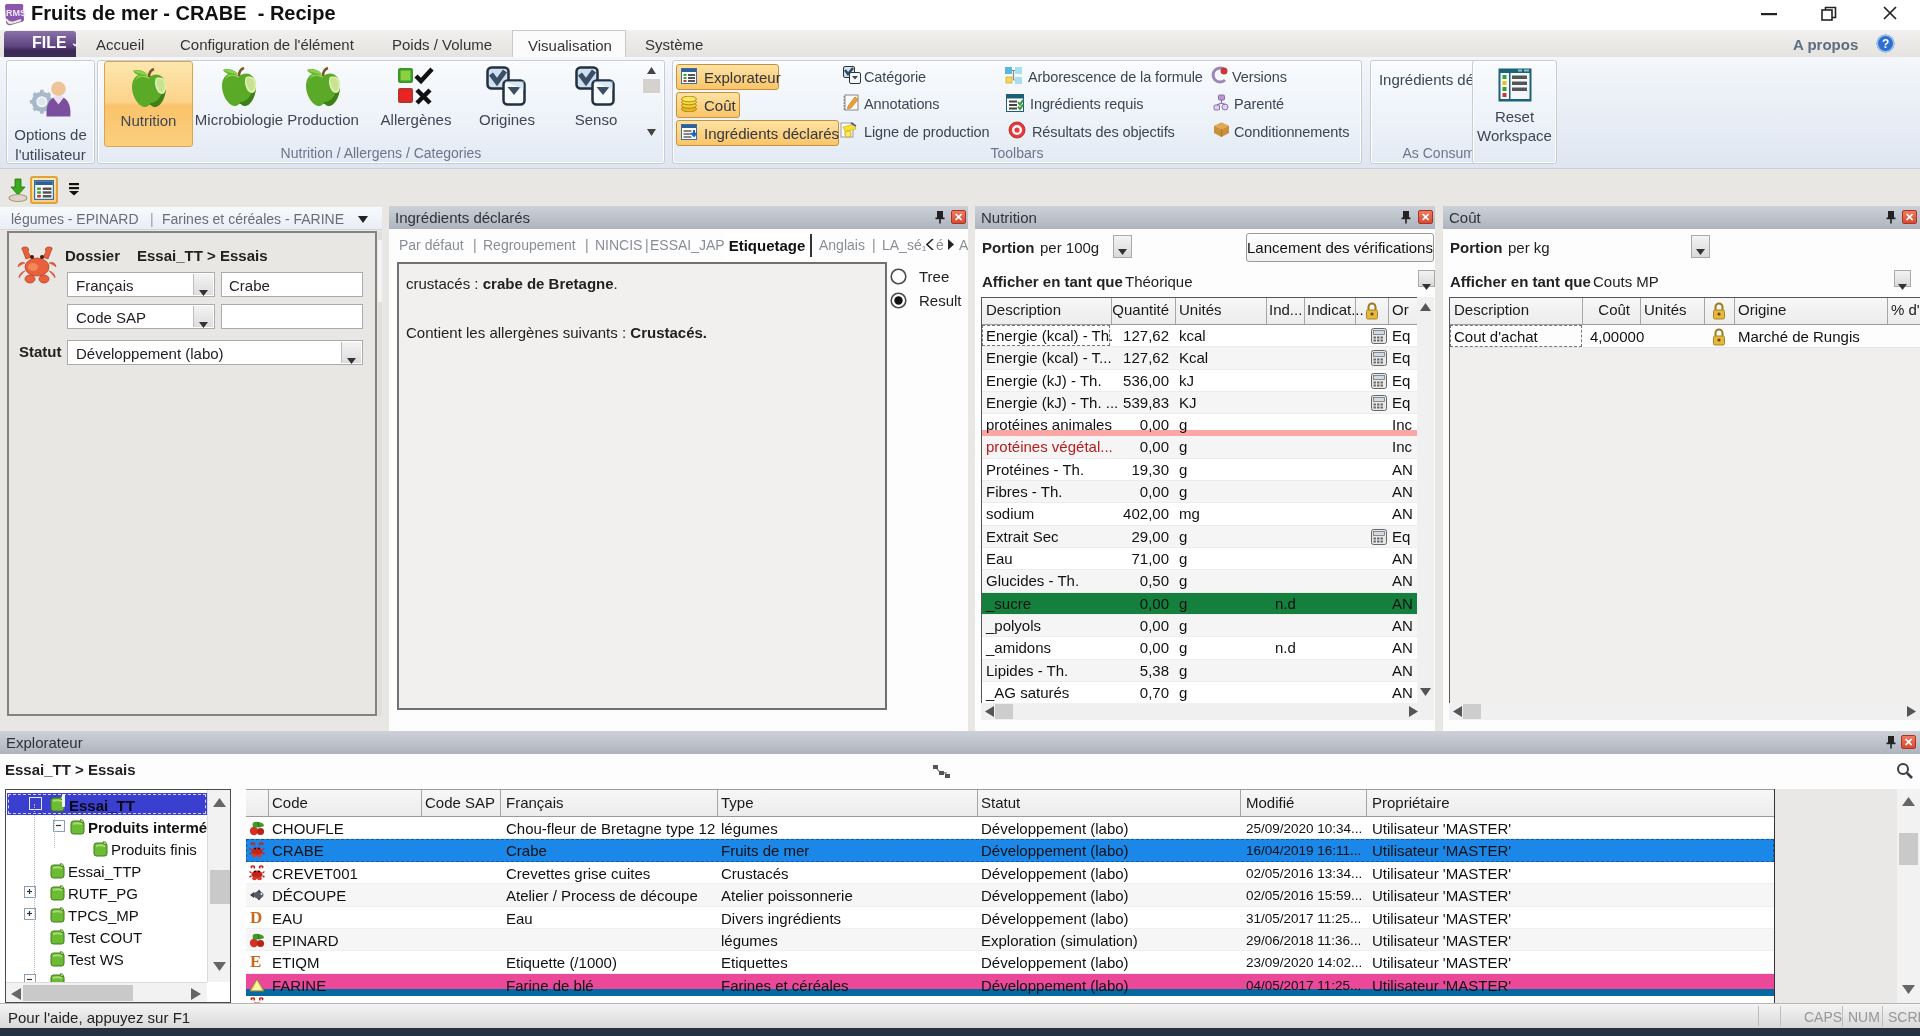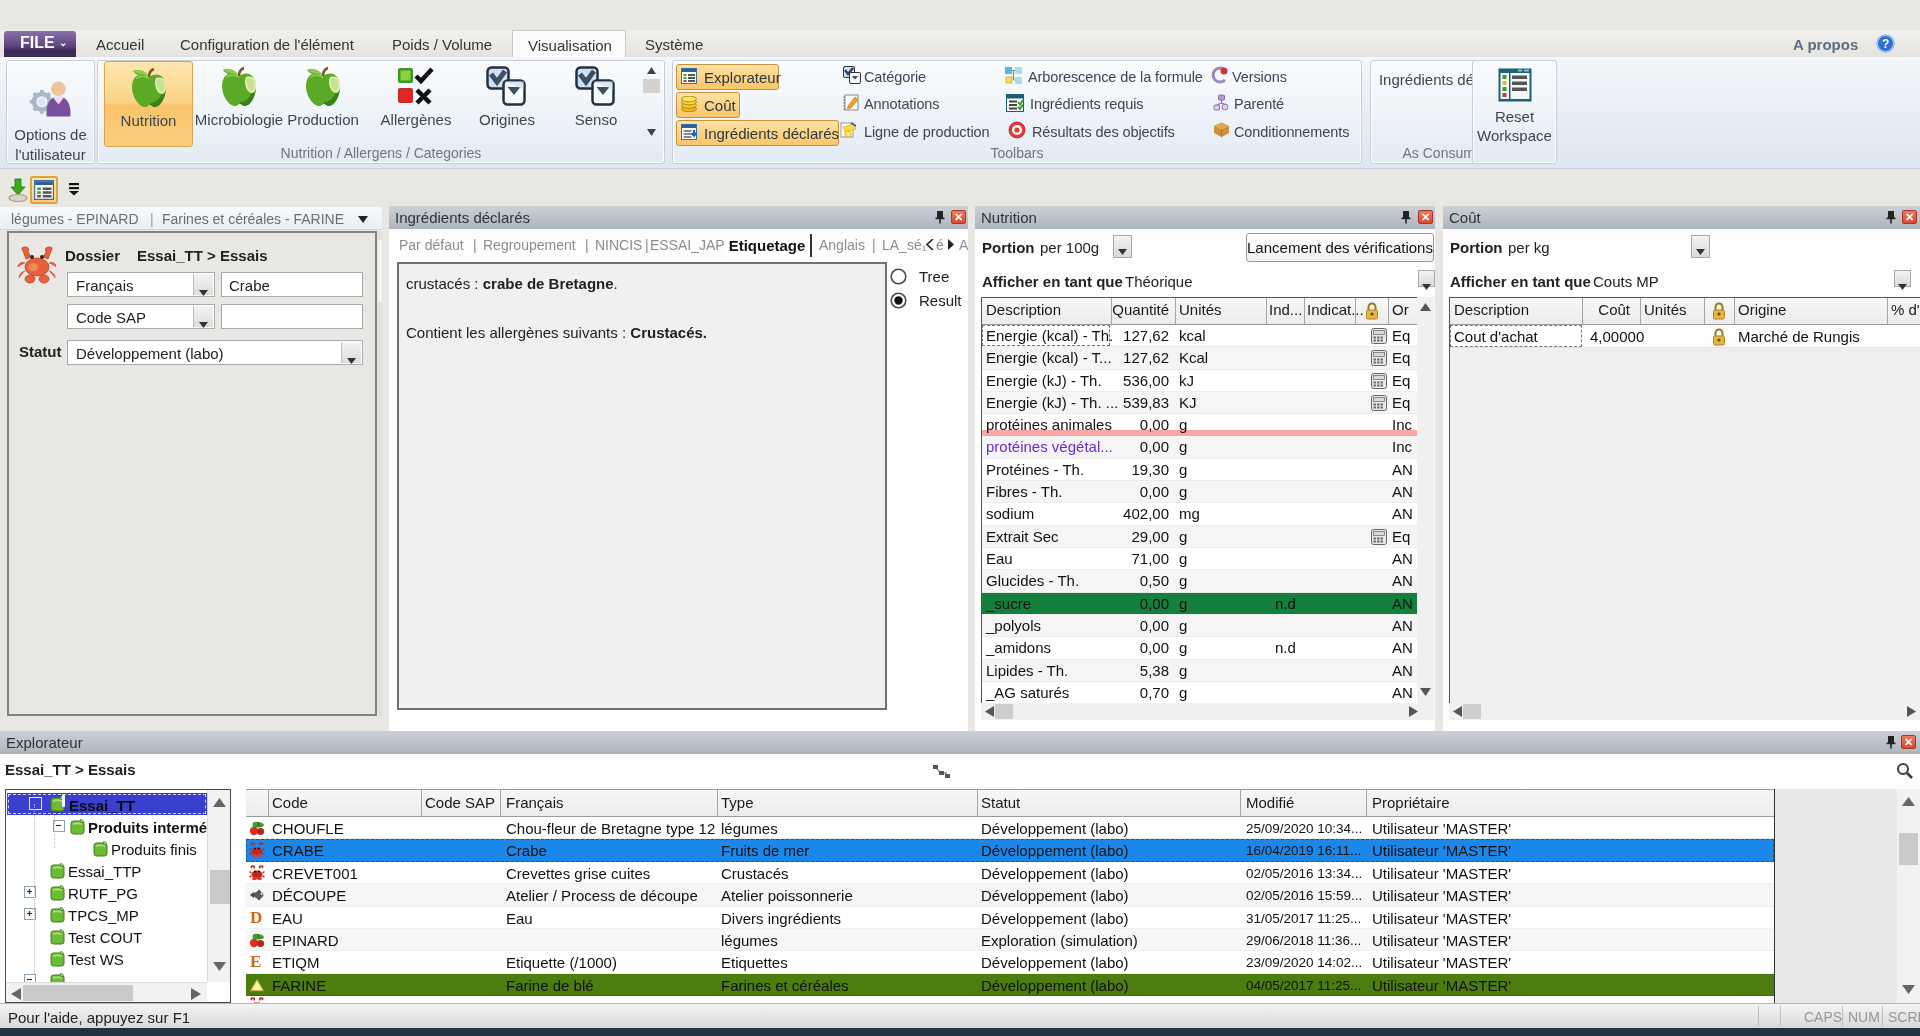--- a/index.html
+++ b/index.html
@@ -6,21 +6,21 @@
 html,body { width:1920px; height:1036px; overflow:hidden; font-family:"Liberation Sans", sans-serif; }
 #app { position:relative; width:1920px; height:1036px; background:#e9e7e4; }
 .abs { position:absolute; white-space:nowrap; }
 
 
 #titlebar { left:0; top:0; width:1920px; height:30px; background:#ffffff; }
 #apptitle { left:31px; top:2px; font-size:20px; font-weight:bold; color:#111; }
 
 
 #menurow { left:0; top:30px; width:1920px; height:27px; background:linear-gradient(#f1f0ee,#e5e3e0); }
-#filebtn { left:4px; top:1px; width:72px; height:38px; background:linear-gradient(#8a71a8 0%, #5e4580 40%, #3b2853 52%, #4a3263 100%); border-radius:3px 3px 0 0; color:#fff; font-size:16px; font-weight:bold; padding:3px 0 0 16px; }
+#filebtn { left:4px; top:1px; width:72px; height:38px; background:linear-gradient(#8a71a8 0%, #5e4580 40%, #3b2853 52%, #4a3263 100%); border-radius:3px 3px 0 0; color:#fff; font-size:16px; font-weight:bold; padding:3px 0 0 28px; }
 .menutab { top:0; height:27px; font-size:15px; color:#333; padding-top:6px; }
 #tab-visu { background:#fbfbfb; border:1px solid #c9c9c9; border-bottom:none; }
 #apropos { left:1793px; top:6px; font-size:15px; font-weight:bold; color:#5d6d80; }
 
 
 #ribbon { left:0; top:57px; width:1920px; height:112px; background:linear-gradient(#f3f6fa,#dfe6f1); border-bottom:1px solid #c8cfda; }
 .rgroup { top:3px; height:104px; border:1px solid #c6cdd8; border-radius:3px; background:linear-gradient(#f9fbfd 0%,#eef3f9 55%,#e3eaf4 100%); box-shadow:inset 0 0 0 1px #ffffff; }
 .rglabel { position:absolute; bottom:2px; width:100%; text-align:center; font-size:14px; color:#6b7689; }
 .bigbtn { position:absolute; width:89px; height:84px; text-align:center; font-size:15px; color:#3d4654; }
 .selbig { background:linear-gradient(#fde7ae 0%,#fbd389 48%,#f9c36a 52%,#fbcf7f 100%); border:1px solid #d9a64e; border-radius:3px; }
@@ -96,20 +96,39 @@
       <path d="M8 5 L10 2.5 L12 5 M8 11 L10 13.5 L12 11" fill="#3a3f46"></path>
       <circle cx="12.5" cy="7" r="0.9" fill="#fff"></circle>
     </g>
     <g id="triico">
       <path d="M8 2 L15 14 L1 14 Z" fill="#f3e070" stroke="#8a8340" stroke-width="1"></path>
       <path d="M8 5 L12.5 13 L3.5 13 Z" fill="#fbf3a8"></path>
     </g>
   </defs>
 </svg>
 
+<div class="abs" id="titlebar">
+  <svg class="abs" style="left:3px;top:3px" width="23" height="24" viewBox="0 0 23 24">
+    <path d="M2 3 Q2 1 4 1 L19 1 Q21 2 20 5 L21 16 Q21 19 18 19 L8 22 Q4 23 3 19 Z" fill="#8a56b0"></path>
+    <path d="M4 18 Q8 22 14 19 L8 21 Q5 22 4 18Z" fill="#d8e8b0"></path>
+    <path d="M3 16 Q6 21 12 19 L18 17" stroke="#e8f0d0" stroke-width="2" fill="none"></path>
+    <text x="3" y="13" font-size="9" font-weight="bold" fill="#f0e8f8" font-family="Liberation Sans">RMS</text>
+  </svg>
+  <div class="abs" id="apptitle">Fruits de mer - CRABE&nbsp; - Recipe</div>
+  <svg class="abs" style="left:1761px;top:13px" width="17" height="3">
+        <rect x="0" y="0" width="16" height="2.2" fill="#222"></rect>
+      </svg>
+  <svg class="abs" style="left:1821px;top:6px" width="16" height="16" viewBox="0 0 16 16">
+        <rect x="1" y="4" width="10" height="10" fill="none" stroke="#222" stroke-width="1.6"></rect>
+        <path d="M4.5 4 L4.5 1.5 L14.5 1.5 L14.5 11.5 L11 11.5" fill="none" stroke="#222" stroke-width="1.6"></path>
+      </svg>
+  <svg class="abs" style="left:1883px;top:6px" width="14" height="14" viewBox="0 0 14 14">
+        <path d="M1 1 L13 13 M13 1 L1 13" stroke="#222" stroke-width="1.7"></path>
+      </svg>
+</div>
 
 <div class="abs" id="menurow">
   <div class="abs" id="filebtn">FILE <span style="font-size:10px;position:relative;top:-2px;">⌄</span></div>
   <div class="abs menutab" style="left:96px;">Accueil</div>
   <div class="abs menutab" style="left:180px;">Configuration de l'élément</div>
   <div class="abs menutab" style="left:392px;">Poids / Volume</div>
   <div class="abs menutab" id="tab-visu" style="left:512px; width:114px; padding-left:15px;">Visualisation</div>
   <div class="abs menutab" style="left:645px;">Système</div>
   <div class="abs" id="apropos">A propos</div>
   <svg class="abs" style="left:1876px;top:4px" width="19" height="19" viewBox="0 0 19 19">
@@ -561,21 +580,21 @@
           </svg>
           <div class="abs" style="left:410px;top:2px;font-size:15px;color:#111;">Eq</div>
         </div>
 <div class="abs" style="left:0;top:116px;width:436px;height:22px;background:#ffffff;border-bottom:6px solid #fca5a5;">
           <div class="abs" style="left:4px;top:2px;font-size:15px;color:#111;">protéines animales</div>
           <div class="abs" style="left:107px;top:2px;width:80px;text-align:right;font-size:15px;color:#111;">0,00</div>
           <div class="abs" style="left:197px;top:2px;font-size:15px;color:#111;">g</div>
           <div class="abs" style="left:410px;top:2px;font-size:15px;color:#111;">Inc</div>
         </div>
 <div class="abs" style="left:0;top:138px;width:436px;height:23px;background:#f5f5f5;border-bottom:1px solid #ececec;">
-          <div class="abs" style="left:4px;top:2px;font-size:15px;color:#6d28d9;">protéines végétal...</div>
+          <div class="abs" style="left:4px;top:2px;font-size:15px;color:#b91c1c;">protéines végétal...</div>
           <div class="abs" style="left:107px;top:2px;width:80px;text-align:right;font-size:15px;color:#111;">0,00</div>
           <div class="abs" style="left:197px;top:2px;font-size:15px;color:#111;">g</div>
           <div class="abs" style="left:410px;top:2px;font-size:15px;color:#111;">Inc</div>
         </div>
 <div class="abs" style="left:0;top:161px;width:436px;height:22px;background:#ffffff;border-bottom:1px solid #ececec;">
           <div class="abs" style="left:4px;top:2px;font-size:15px;color:#111;">Protéines - Th.</div>
           <div class="abs" style="left:107px;top:2px;width:80px;text-align:right;font-size:15px;color:#111;">19,30</div>
           <div class="abs" style="left:197px;top:2px;font-size:15px;color:#111;">g</div>
           <div class="abs" style="left:410px;top:2px;font-size:15px;color:#111;">AN</div>
         </div>
@@ -935,21 +954,21 @@
         </div>
 <div class="abs" style="left:0;top:162px;width:1528px;height:23px;background:#ffffff;border-bottom:1px solid #efefef;">
           <div class="abs" style="left:4px;top:1px;font-size:17px;font-weight:bold;color:#c8681a;font-family:'Liberation Serif',serif;">E</div>
           <div class="abs" style="left:26px;top:3px;font-size:15px;color:#111;">ETIQM</div>
           <div class="abs" style="left:260px;top:3px;font-size:15px;color:#111;">Etiquette (/1000)</div>
           <div class="abs" style="left:475px;top:3px;font-size:15px;color:#111;">Etiquettes</div>
           <div class="abs" style="left:735px;top:3px;font-size:15px;color:#111;">Développement (labo)</div>
           <div class="abs" style="left:1000px;top:4px;font-size:13.5px;color:#111;">23/09/2020 14:02...</div>
           <div class="abs" style="left:1126px;top:3px;font-size:15px;color:#111;">Utilisateur 'MASTER'</div>
         </div>
-<div class="abs" style="left:0;top:185px;width:1528px;height:22px;background:#4d7c0f;border-bottom:1px solid #0369a1;">
+<div class="abs" style="left:0;top:185px;width:1528px;height:22px;background:#ec4899;border-bottom:7px solid #0369a1;">
           <svg class="abs" style="left:3px;top:3px" width="16" height="16" viewBox="0 0 16 16">
             <use href="#triico"></use>
           </svg>
           <div class="abs" style="left:26px;top:3px;font-size:15px;color:#111;">FARINE</div>
           <div class="abs" style="left:260px;top:3px;font-size:15px;color:#111;">Farine de blé</div>
           <div class="abs" style="left:475px;top:3px;font-size:15px;color:#111;">Farines et céréales</div>
           <div class="abs" style="left:735px;top:3px;font-size:15px;color:#111;">Développement (labo)</div>
           <div class="abs" style="left:1000px;top:4px;font-size:13.5px;color:#111;">04/05/2017 11:25...</div>
           <div class="abs" style="left:1126px;top:3px;font-size:15px;color:#111;">Utilisateur 'MASTER'</div>
         </div>

